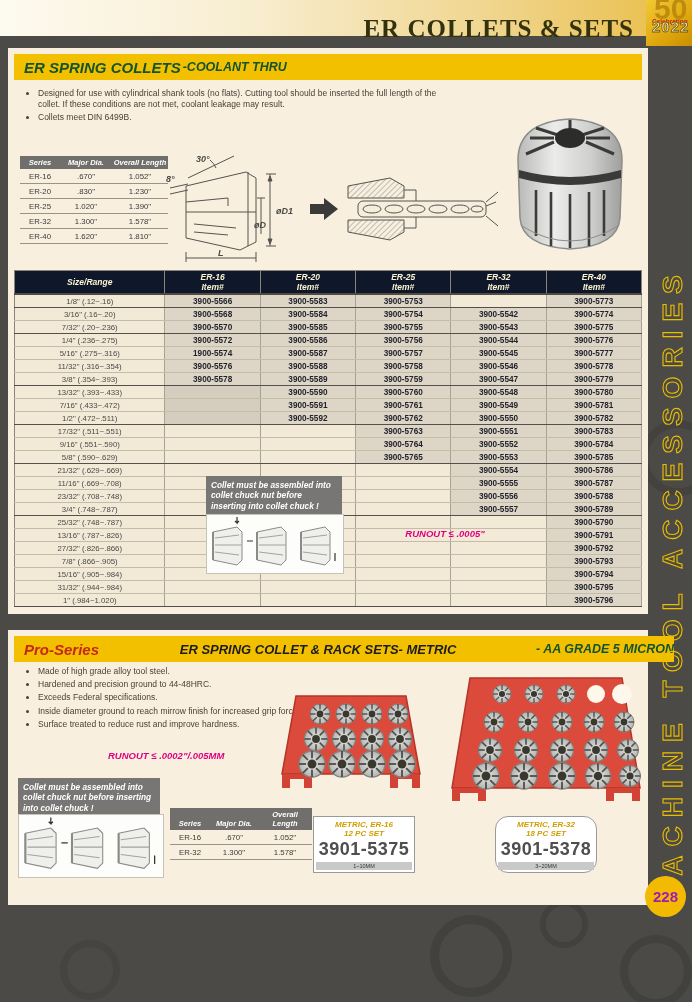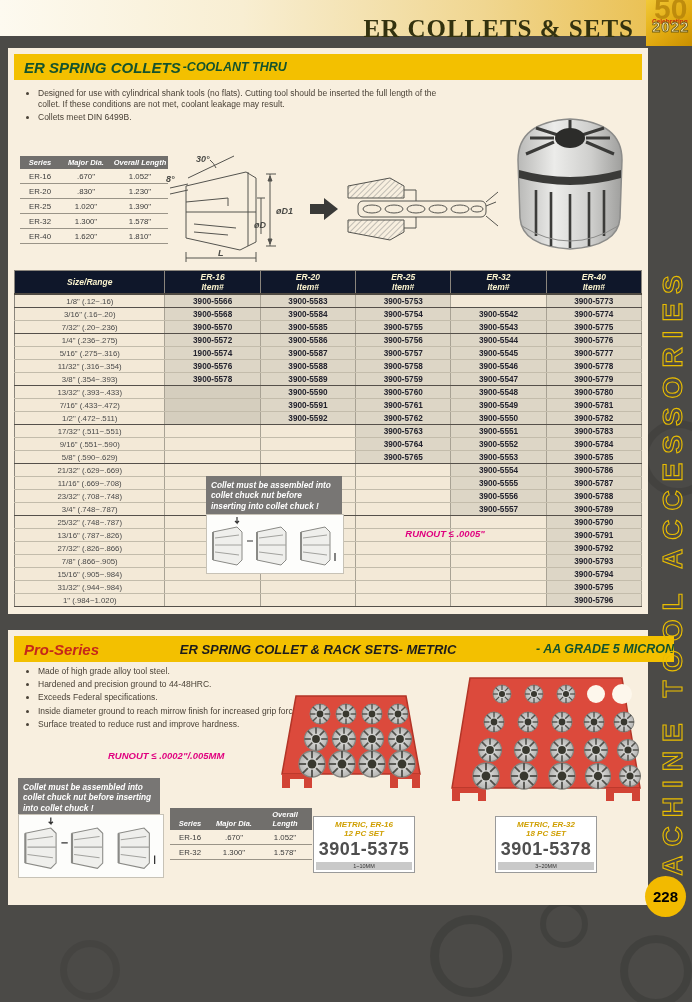--- a/index.html
+++ b/index.html
@@ -18,21 +18,21 @@
     color:#efe2b0;-webkit-text-stroke:.8px #6e5a10;}
   
   .gear{position:absolute;border-radius:50%;}
   
   .sidebar-text{position:absolute;right:3px;top:168px;height:740px;writing-mode:vertical-rl;
     transform:rotate(180deg);font-size:28px;font-weight:bold;letter-spacing:9px;
     color:#e9bd00;-webkit-text-fill-color:transparent;-webkit-text-stroke:1.1px #e9bd00;
     white-space:nowrap;z-index:2;}
   .page-circle{position:absolute;left:645px;top:876px;width:41px;height:41px;border-radius:50%;
     background:#f2ba00;display:flex;align-items:center;justify-content:center;
-    font-size:15px;font-weight:bold;color:#000000;z-index:5;}
+    font-size:15px;font-weight:bold;color:#a21caf;z-index:5;}
   
   .panel{position:absolute;left:8px;width:640px;background:#f8efdf;}
   #panel1{top:48px;height:566px;}
   #panel2{top:630px;height:275px;}
   .ybar{position:absolute;left:6px;top:6px;height:26px;background:#f3c000;
     display:flex;align-items:center;padding-left:10px;white-space:nowrap;}
   .ybar .t1{font-style:italic;font-weight:bold;font-size:15px;color:#14532d;}
   .ybar .t1red{font-style:italic;font-weight:bold;font-size:15px;color:#c5271a;}
   .ybar .t2{font-style:italic;font-weight:bold;font-size:12.5px;color:#14532d;margin-left:2px;}
   .ybar .t1b{font-style:italic;font-weight:bold;font-size:13px;color:#1c1c1c;margin-left:3px;}
@@ -74,21 +74,21 @@
   #runout1{left:352px;top:480px;width:170px;text-align:center;}
   #runout2{left:100px;top:120px;}
   
   .prod{position:absolute;top:186px;width:96px;background:#fff;border:1px solid #9a9a9a;
     text-align:center;padding:3px 2px 2px 2px;z-index:3;}
   .prod .g1{color:#cf9f00;font-style:italic;font-weight:bold;font-size:8px;}
   .prod .g2{color:#cf9f00;font-style:italic;font-weight:bold;font-size:8px;}
   .prod .num{color:#4e4e4e;font-weight:bold;font-size:18px;letter-spacing:.5px;margin-top:1px;}
   .prod .range{background:#c9c9c9;color:#333;font-size:5.5px;margin-top:2px;padding:1px 0;}
   #prod1{left:305px;}
-  #prod2{left:487px;}
+  #prod2{left:487px;border-radius:13px;}
   
   .abs{position:absolute;}
 </style>
 </head>
 <body>
 
 <div id="page">
 
   <div class="top-band"></div>
   <div class="page-title">ER COLLETS &amp; SETS</div>

